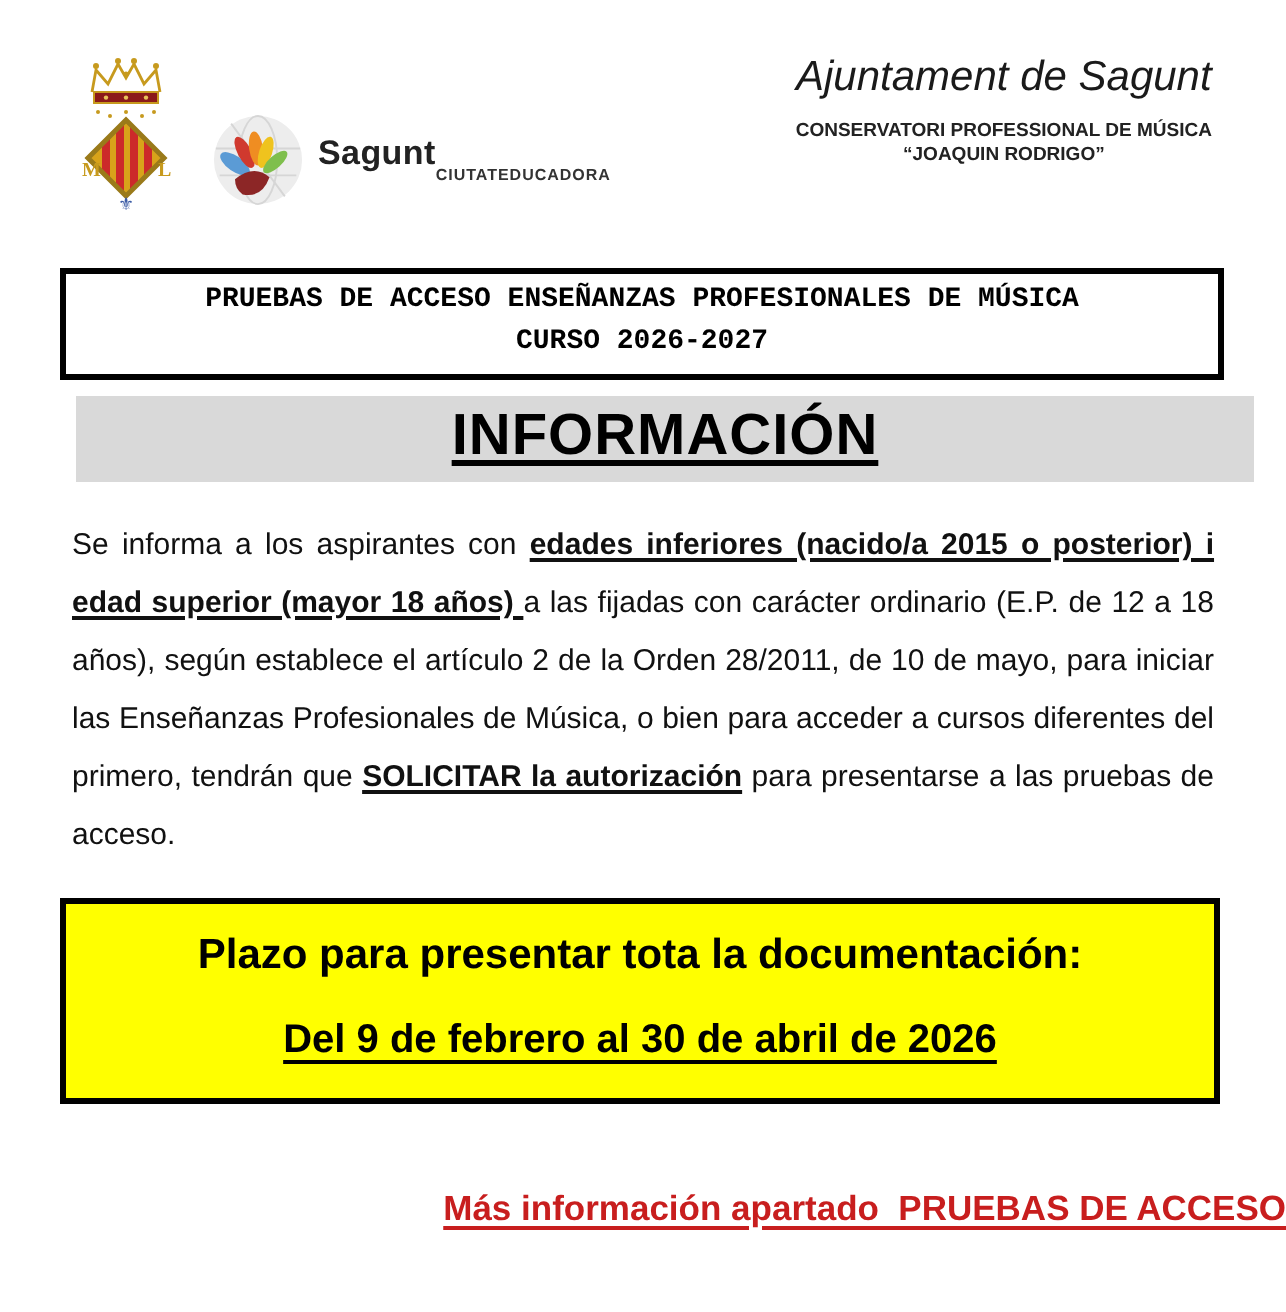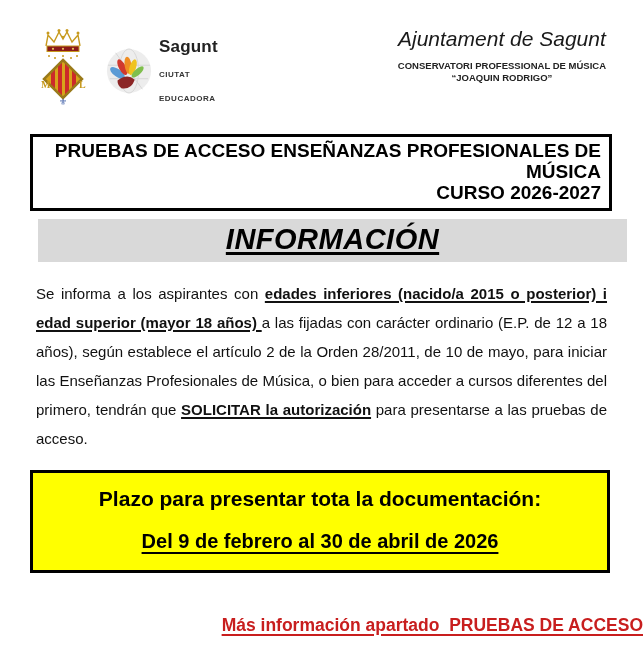--- a/index.html
+++ b/index.html
@@ -12,48 +12,48 @@
   }
 
   
   .header { position: relative; height: 116px; }
   .logos {
     position: absolute; left: 38px; top: 26px;
     display: flex; align-items: flex-end; gap: 18px;
   }
   .crest svg { display: block; }
   .sagunt-logo { display: flex; align-items: center; gap: 7px; margin-bottom: 2px; }
-  .sagunt-logo-text { display: flex; flex-direction: column; line-height: 1; }
+  .sagunt-logo-text { display: flex; flex-direction: row; line-height: 1; }
   .sagunt-name { font-size: 17px; font-weight: bold; color: #222; letter-spacing: 0.2px; }
   .sagunt-sub { font-size: 8px; font-weight: bold; color: #333; letter-spacing: 0.5px; margin-top: 16px; }
 
   .header-right {
     position: absolute; right: 37px; top: 27px;
     text-align: center;
   }
   .org-name { font-size: 21px; font-style: italic; color: #1a1a1a; }
   .dept { font-size: 9.5px; font-weight: bold; line-height: 12px; margin-top: 9px; color: #222; }
 
   
   .title-box {
     margin: 18px 31px 0 30px;
     border: 3px solid #000;
     padding: 3px 8px 5px 8px;
-    text-align: right;
-    font-weight: bold; font-size: 19px; line-height: 21px;
+    text-align: center;
+    font-weight: bold; font-size: 14px; line-height: 21px;
     color: #000;
+    font-family: Liberation Mono, monospace;
   }
 
   
   .heading-band {
     margin: 8px 16px 0 38px;
     background: #d9d9d9;
     text-align: center;
     padding: 4px 0 6px 0;
-    font-style: italic;
   }
   .heading-band span {
     font-size: 29px; font-weight: bold; letter-spacing: 0.5px; color: #000;
     text-decoration: underline; text-decoration-thickness: 3px; text-underline-offset: 3px;
   }
 
   
   .info-paragraph {
     margin: 17px 36px 0 36px;
     font-size: 15px; line-height: 29px;

